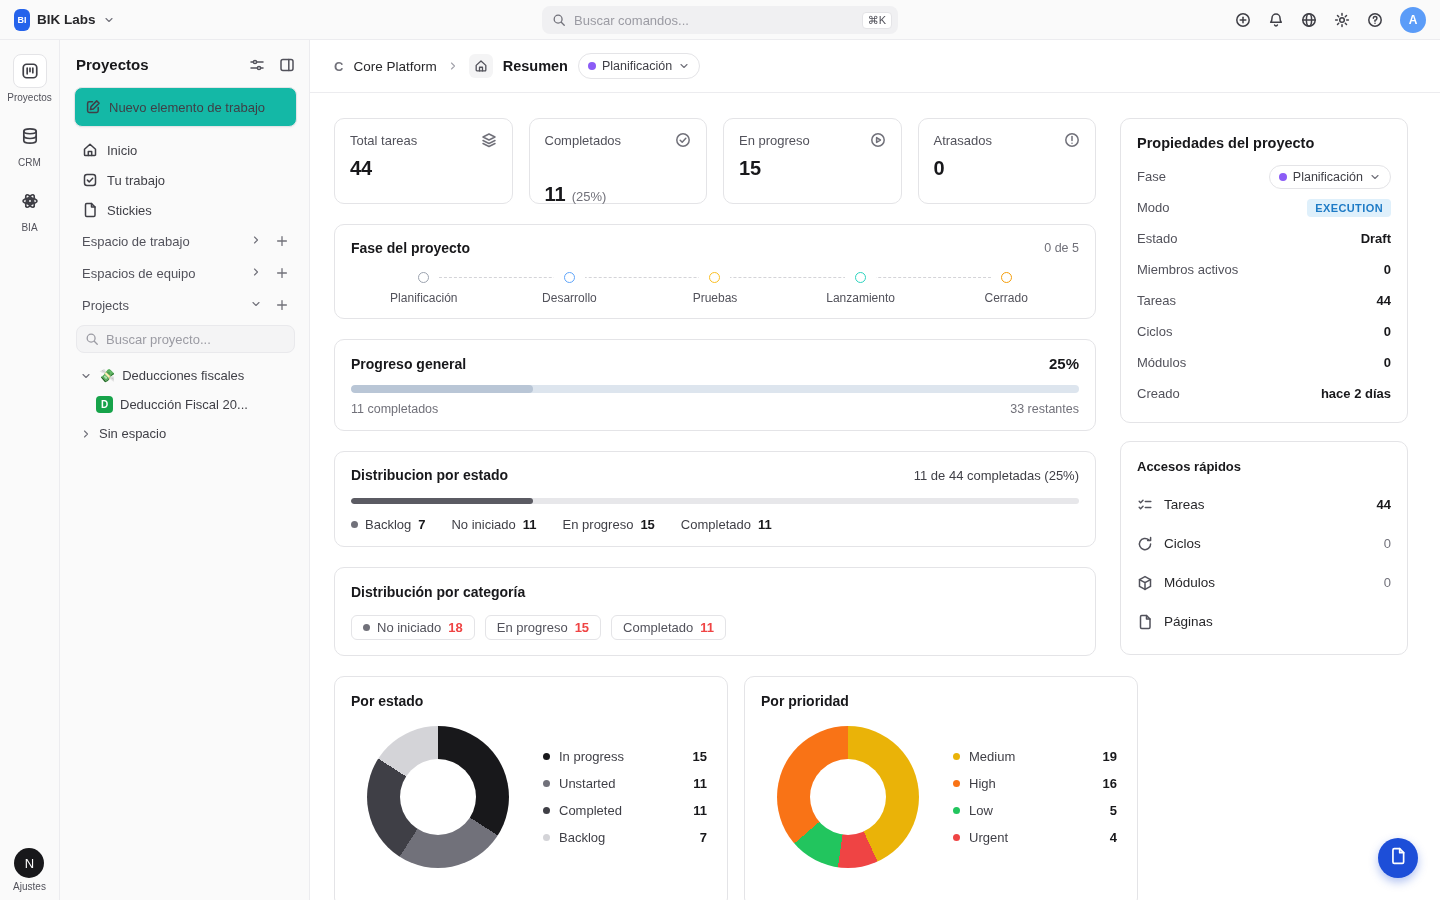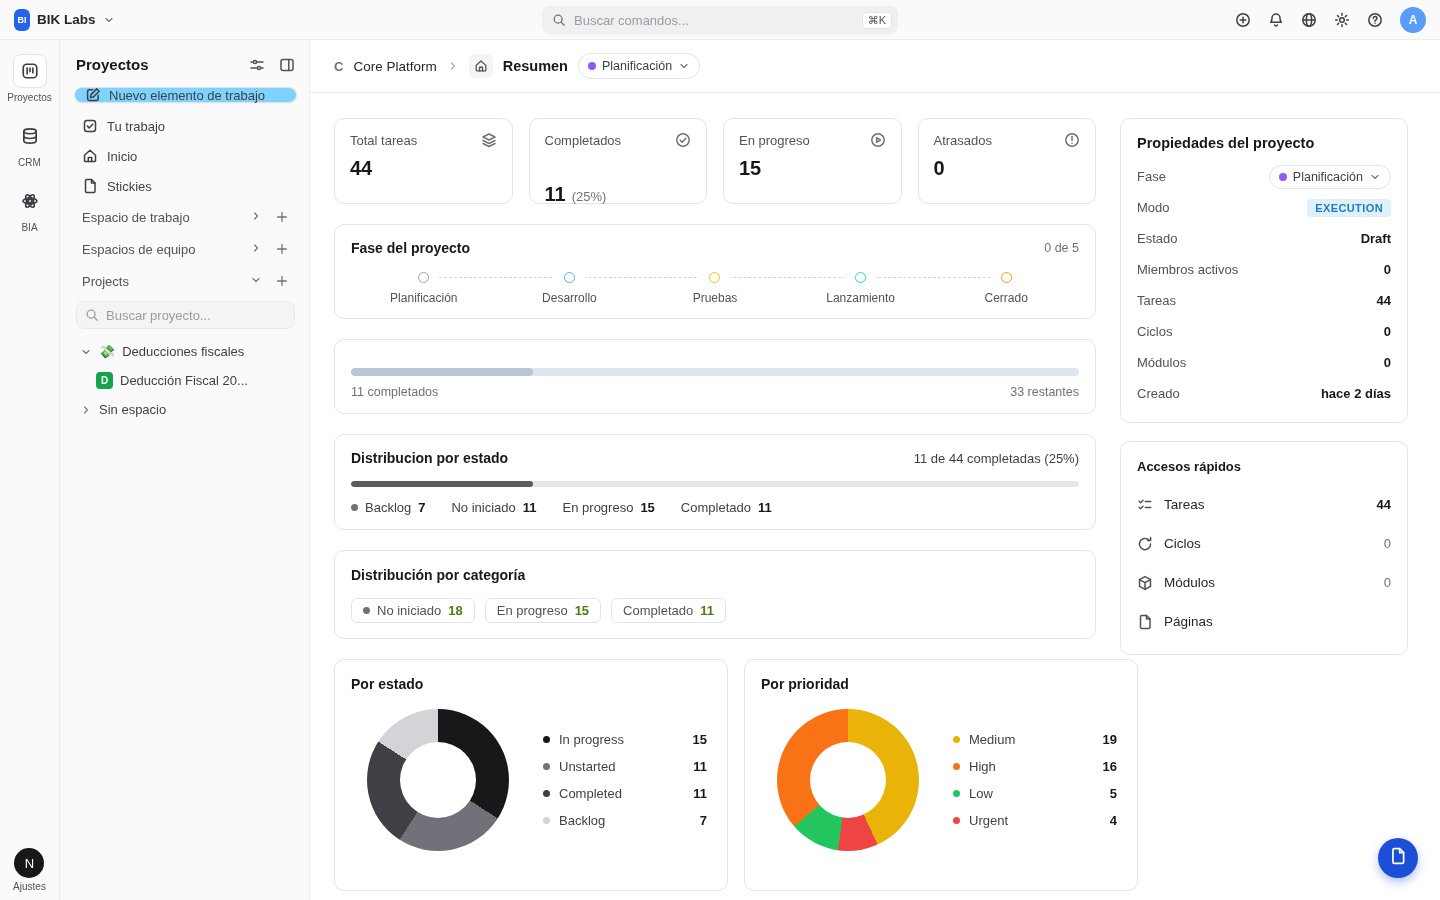--- a/index.html
+++ b/index.html
@@ -34,21 +34,21 @@
   .rail-item.active .rail-icon-box { background:#fff; border:1px solid #e4e4e7; }
   .rail-label { font-size:10px; color:#52525b; }
   .rail-bottom { position:absolute; bottom:8px; display:flex; flex-direction:column; align-items:center; gap:3px; }
   .rail-avatar { width:30px; height:30px; border-radius:50%; background:#18181b; color:#fff; font-size:13px; display:flex; align-items:center; justify-content:center; cursor:pointer; }
 
   
   .sidebar { grid-column:2; grid-row:2; background:#fafafa; border-right:1px solid #ececef; padding:12px 12px 0 14px; overflow:hidden; }
   .sb-header { display:flex; align-items:center; margin:4px 2px 14px 2px; }
   .sb-title { font-size:15px; font-weight:700; color:#18181b; flex:1; }
   .sb-header-icons { display:flex; gap:14px; color:#52525b; }
-  .sb-new { width:100%; height:16px; background:#7dd3fc; border:1px solid #e4e4e7; border-radius:8px; display:flex; align-items:center; gap:8px; padding:4px 10px; font-size:13px; color:#3f3f46; font-family:inherit; cursor:pointer; box-shadow:0 1px 2px rgba(0,0,0,.04); margin-bottom:8px; }
+  .sb-new { width:100%; height:40px; background:#14b8a6; border:1px solid #e4e4e7; border-radius:8px; display:flex; align-items:center; gap:8px; padding:4px 10px; font-size:13px; color:#3f3f46; font-family:inherit; cursor:pointer; box-shadow:0 1px 2px rgba(0,0,0,.04); margin-bottom:8px; }
   .sb-item { height:30px; display:flex; align-items:center; gap:9px; padding:0 8px; border-radius:6px; font-size:13px; color:#3f3f46; cursor:pointer; }
   .sb-section { height:32px; display:flex; align-items:center; padding:0 8px 0 8px; font-size:13px; color:#52525b; }
   .sb-section .lbl { flex:1; }
   .sb-section .sec-icons { display:flex; gap:13px; color:#71717a; }
   .sb-search { height:28px; margin:4px 2px 8px 2px; background:#f4f4f5; border:1px solid #e9e9ec; border-radius:8px; display:flex; align-items:center; gap:7px; padding:0 8px; color:#9b9ba3; }
   .sb-search input { flex:1; border:none; outline:none; background:transparent; font-size:13px; font-family:inherit; color:#3f3f46; }
   .sb-search input::placeholder { color:#9b9ba3; }
   .tree-row { height:29px; display:flex; align-items:center; gap:7px; font-size:13px; color:#3f3f46; padding:0 6px; border-radius:6px; cursor:pointer; }
   .tree-row.indent { padding-left:22px; }
   .proj-badge { width:17px; height:17px; border-radius:4px; background:#16a34a; color:#fff; font-size:10px; font-weight:700; display:flex; align-items:center; justify-content:center; }
@@ -104,21 +104,21 @@
   .bar-thin .bar-fill { background:#5b5b63; border-radius:3px; }
   .sd-legend { margin-top:13px; display:flex; align-items:center; gap:26px; font-size:13px; color:#3f3f46; }
   .sd-item { display:flex; align-items:center; gap:7px; }
   .sd-item b { font-weight:700; color:#18181b; }
   .dot7 { width:7px; height:7px; border-radius:50%; flex:none; }
 
   
   .cat-card { padding:15px 16px 15px; }
   .pill-row { margin-top:14px; display:flex; gap:10px; }
   .cat-pill { border:1px solid #e4e4e7; border-radius:6px; padding:4px 11px; display:flex; align-items:center; gap:7px; font-size:13px; color:#52525b; }
-  .cat-pill b { color:#4d7c0f; font-weight:700; }
+  .cat-pill b { color:#ef4444; font-weight:700; }
 
   
   .charts-row { display:grid; grid-template-columns:1fr 1fr; gap:16px; }
   .chart-card { padding:15px 16px; height:232px; }
   .chart-body { display:flex; align-items:center; gap:34px; padding:16px 4px 0 16px; }
   .donut { width:142px; height:142px; border-radius:50%; position:relative; flex:none; }
   .donut::after { content:''; position:absolute; inset:33px; background:#fff; border-radius:50%; }
   .cl { display:flex; flex-direction:column; }
   .cl-row { display:flex; align-items:center; gap:9px; height:27px; width:164px; font-size:13px; color:#3f3f46; }
   .cl-row b { margin-left:auto; font-weight:700; color:#18181b; font-size:13px; }
@@ -267,34 +267,34 @@
           <path d="M7.5 2.8H4.2a1.6 1.6 0 0 0-1.6 1.6v7.4a1.6 1.6 0 0 0 1.6 1.6h7.4a1.6 1.6 0 0 0 1.6-1.6V8.5"></path>
           <path d="M11.7 1.9l2.4 2.4L8.4 10l-3 .6.6-3z"></path>
         </svg>
     </span>
     <span>Nuevo elemento de trabajo</span>
   </button>
 
   <div class="sb-item">
     <span>
       <svg class="ic" viewBox="0 0 16 16">
+          <path d="M2.5 7.3L8 2.3l5.5 5v5.4a.9.9 0 0 1-.9.9H3.4a.9.9 0 0 1-.9-.9z"></path>
+          <path d="M6.3 13.6V9.4h3.4v4.2"></path>
+        </svg>
+    </span>
+    <span>Inicio</span>
+  </div>
+  <div class="sb-item">
+    <span>
+      <svg class="ic" viewBox="0 0 16 16">
           <rect x="2.5" y="2.5" width="11" height="11" rx="2.5"></rect>
           <polyline points="5.4 8.1 7.2 9.9 10.7 6.3"></polyline>
         </svg>
     </span>
     <span>Tu trabajo</span>
-  </div>
-  <div class="sb-item">
-    <span>
-      <svg class="ic" viewBox="0 0 16 16">
-          <path d="M2.5 7.3L8 2.3l5.5 5v5.4a.9.9 0 0 1-.9.9H3.4a.9.9 0 0 1-.9-.9z"></path>
-          <path d="M6.3 13.6V9.4h3.4v4.2"></path>
-        </svg>
-    </span>
-    <span>Inicio</span>
   </div>
   <div class="sb-item">
     <span>
       <svg class="ic" viewBox="0 0 16 16">
           <path d="M3.5 2.7a1.2 1.2 0 0 1 1.2-1.2h4.8L13 5v8.3a1.2 1.2 0 0 1-1.2 1.2H4.7a1.2 1.2 0 0 1-1.2-1.2z"></path>
           <polyline points="9.5 1.5 9.5 5 13 5"></polyline>
         </svg>
     </span>
     <span>Stickies</span>
   </div>
@@ -498,20 +498,24 @@
             <span class="phase-label">Lanzamiento</span>
           </div>
           <div class="phase-node">
             <span class="phase-dot" style="border-color: rgb(245, 158, 11);"></span>
             <span class="phase-label">Cerrado</span>
           </div>
         </div>
       </div>
 
       <div class="card progress-card">
+        <div class="card-head">
+          <span class="card-title">Progreso general</span>
+          <span class="pg-pct">25%</span>
+        </div>
         <div class="bar">
           <div class="bar-fill" style="width: 25%;"></div>
         </div>
         <div class="pg-foot">
           <span>11 completados</span>
           <span>33 restantes</span>
         </div>
       </div>
 
       <div class="card status-card">

